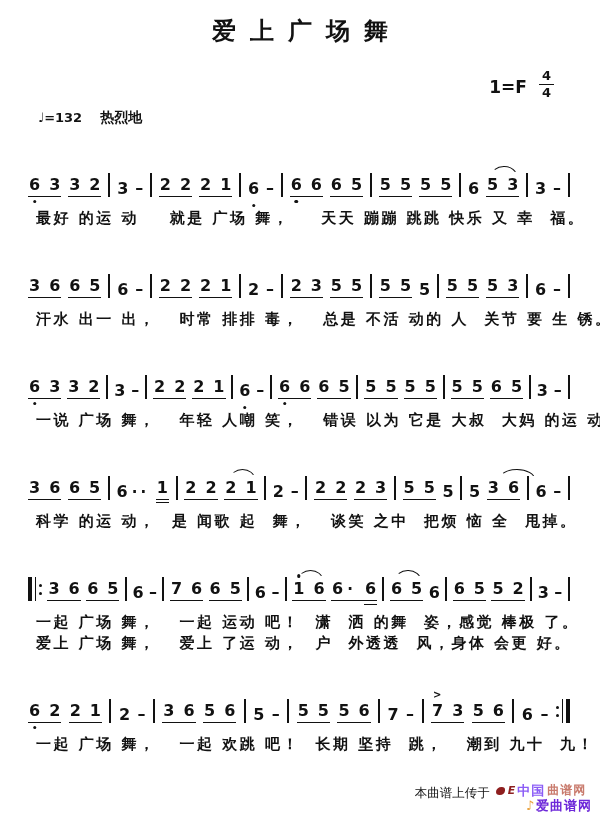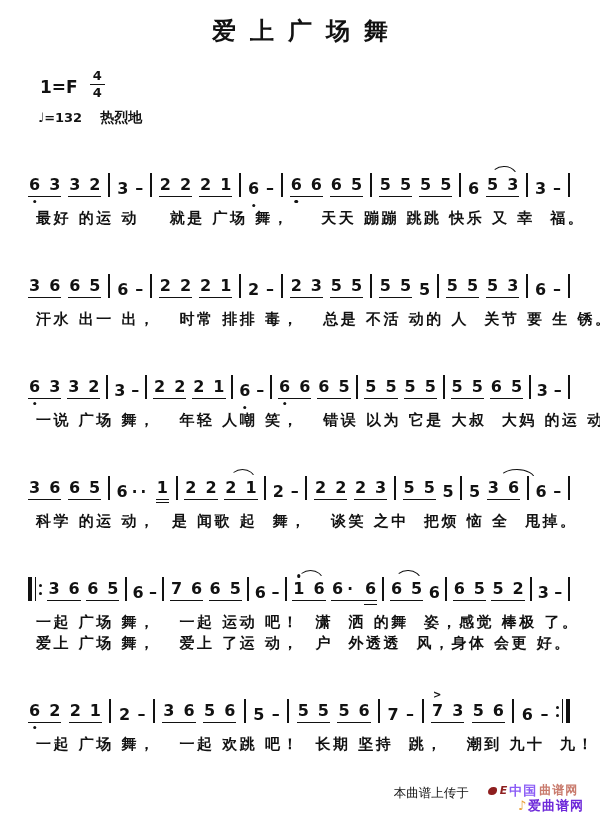--- a/index.html
+++ b/index.html
@@ -8,21 +8,21 @@
     background:#ffffff;color:#121212;
     font-family:"DejaVu Sans","Liberation Sans",sans-serif;
   }
   
   .title{
     text-align:center;padding-top:15px;padding-left:14px;
     font-size:24px;font-weight:bold;letter-spacing:14px;
     font-family:"DejaVu Serif","Liberation Serif",serif;
   }
   
-  .hdr{display:flex;justify-content:flex-start;padding:22px 46px 0 40px;}
+  .hdr{display:flex;justify-content:flex-end;padding:22px 46px 0 40px;}
   .key{font-size:17px;font-weight:bold;white-space:nowrap;}
   .frac{display:inline-block;text-align:center;vertical-align:-4px;margin-left:12px;
         font-size:13px;font-weight:bold;line-height:1.05;}
   .frac .num{display:block;border-bottom:1.5px solid #121212;padding:0 3px 1px;}
   .frac .den{display:block;padding-top:1px;}
   .credits{text-align:right;font-size:14.5px;font-weight:bold;line-height:1.9;}
   .credits .suffix1{margin-left:30px;}
   .credits .suffix2{margin-left:13px;}
   .tempo{padding:10px 0 0 38px;font-size:13px;font-weight:bold;}
   .tempo .expr{margin-left:18px;font-size:14px;}
@@ -57,21 +57,21 @@
   .rbar{display:inline-block;height:24px;}
   .rbar.thick{width:3.5px;background:#121212;}
   .rbar.thin{width:1.5px;background:#121212;}
   .rdots{display:inline-flex;flex-direction:column;gap:5px;}
   .rdot{width:3px;height:3px;border-radius:50%;background:#121212;}
   .lyr{
     padding-left:36px;margin-top:2px;font-size:15px;font-weight:bold;
     letter-spacing:2.5px;white-space:pre;color:#121212;
   }
   
-  .footer{position:absolute;right:16px;bottom:6px;display:flex;gap:19px;align-items:flex-start;margin-left:39px;}
+  .footer{position:absolute;right:8px;bottom:6px;display:flex;gap:6px;align-items:flex-start;margin-left:39px;}
   .uploaded{font-size:12.5px;padding-top:2px;}
   .logo{display:flex;flex-direction:column;line-height:1.2;}
   .logo .l1{display:flex;align-items:center;gap:2px;font-weight:bold;}
   .blob{width:9px;height:8px;border-radius:65% 35% 60% 40%;display:inline-block;margin-right:1px;}
   .logo-e{font-style:italic;font-size:11px;}
   .logo-cn{font-size:13px;letter-spacing:1px;}
   .logo-site{font-size:12px;letter-spacing:1px;}
   .logo .l2{display:flex;align-items:center;gap:2px;margin-left:30px;font-weight:bold;}
   .note-glyph{font-size:13px;}
   .logo-l2-text{font-size:13px;letter-spacing:1px;}

